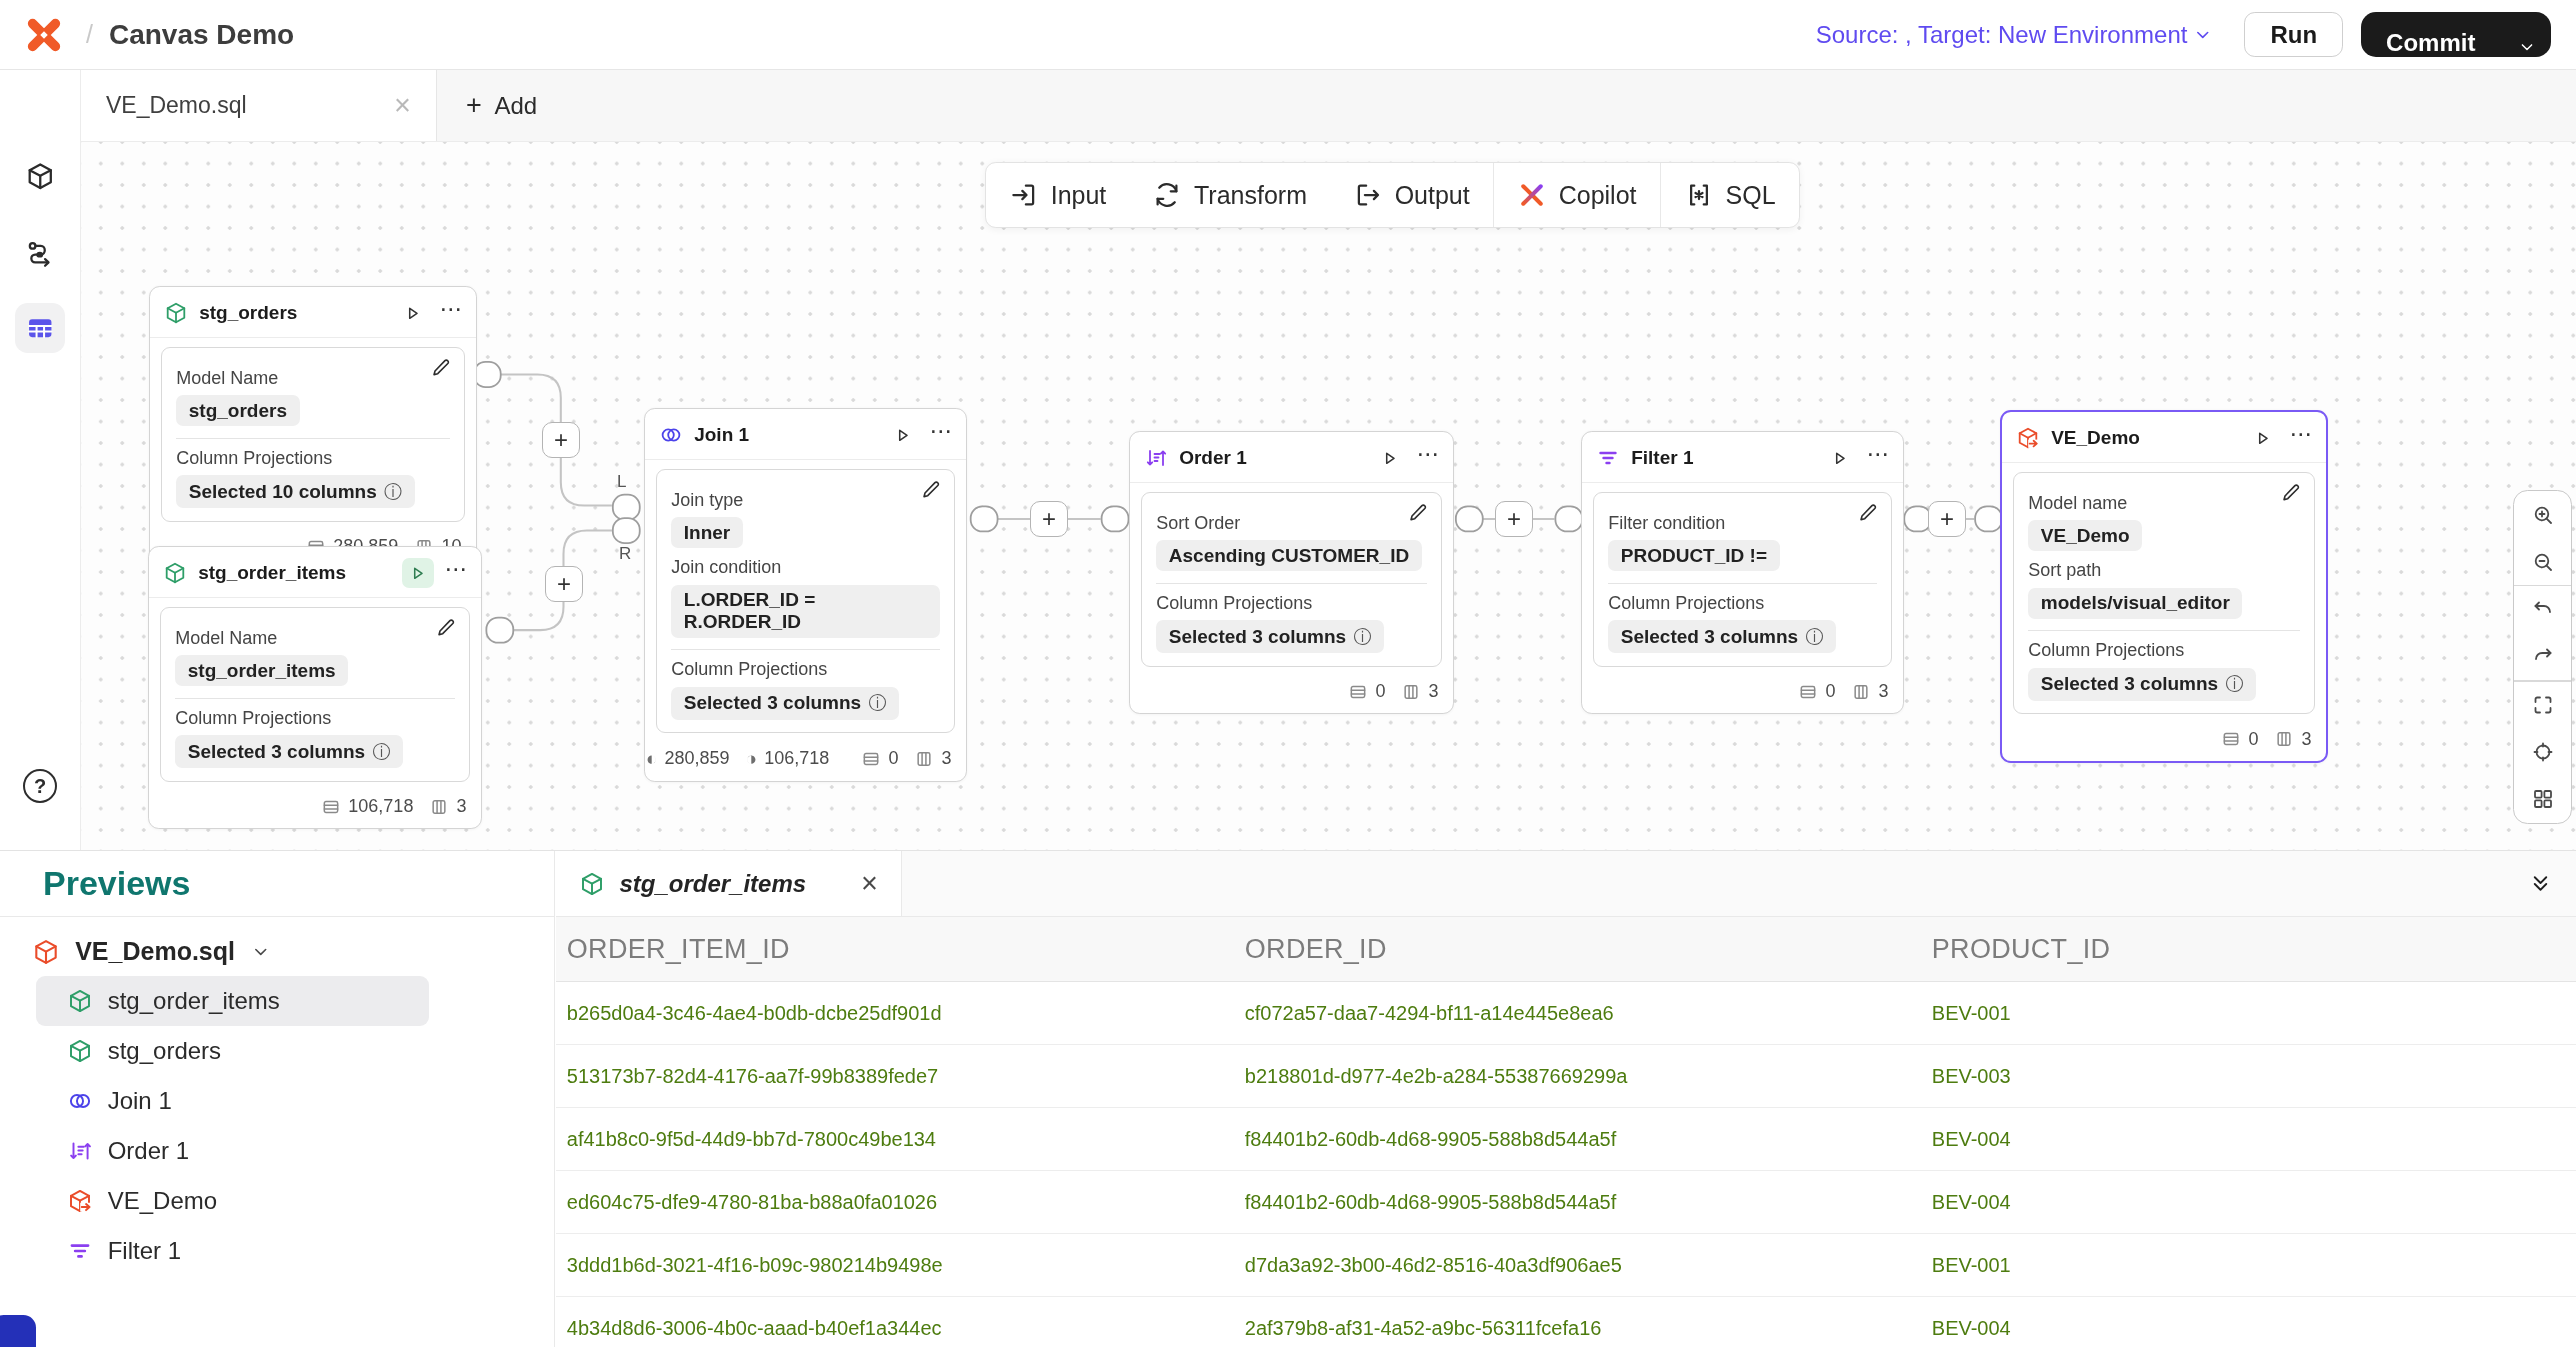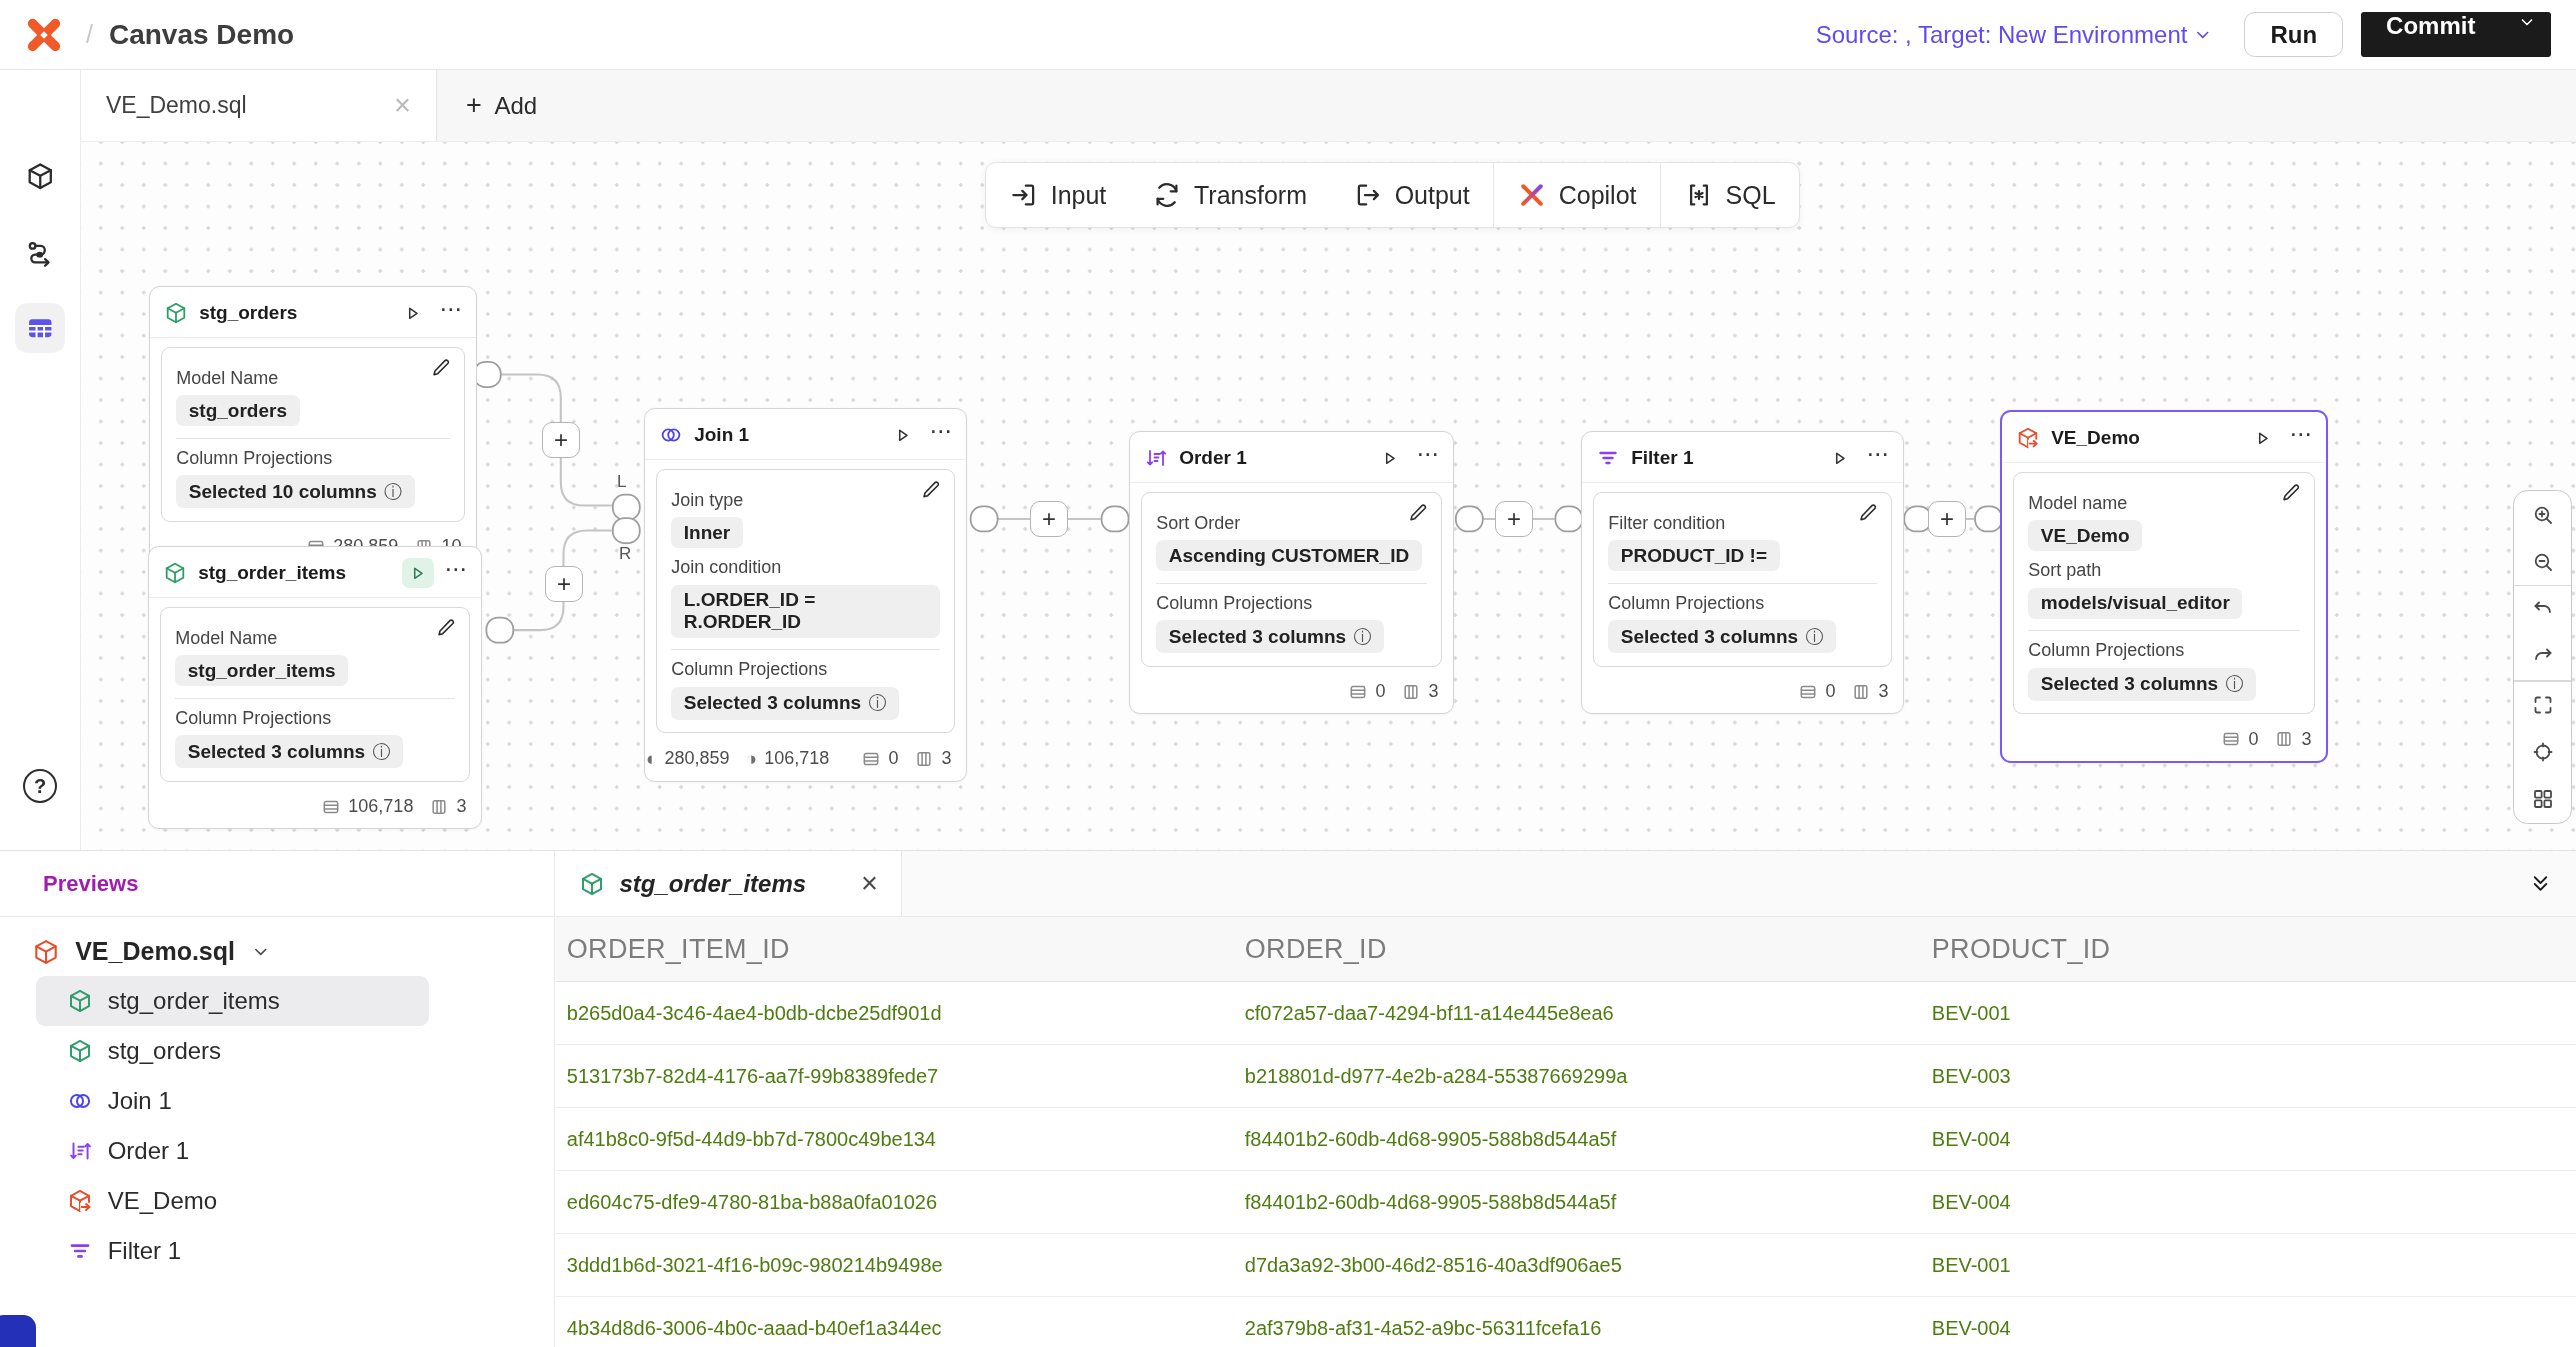--- a/index.html
+++ b/index.html
@@ -26,21 +26,21 @@
   #app-header{position:absolute;left:0;top:0;width:2576px;height:70px;background:#fff;
     border-bottom:0.9px solid var(--border);display:flex;align-items:center;padding:0 25px;z-index:40}
   #logo{width:38px;height:38px;flex:0 0 auto}
   .crumb-slash{font-size:25px;color:#c9c9c9;margin:0 16px 0 23px}
   #page-title{font-size:28px;font-weight:700;color:#3d3d3d}
   .header-spacer{flex:1}
   #env-selector{display:flex;align-items:center;gap:5px;color:var(--accent);font-size:24px;font-weight:500;cursor:pointer}
   #env-selector svg{width:21.5px;height:21.5px}
   #run-button{margin-left:30.5px;height:45px;padding:0 25px;border:1.8px solid #cfcfcf;border-radius:10.8px;
     background:#fff;font-size:24px;font-weight:600;color:#1b1b1b;display:flex;align-items:center}
-  #commit-split{margin-left:18px;height:45px;background:#1b1b1b;border-radius:3px;display:flex;align-items:flex-start;overflow:hidden}
+  #commit-split{margin-left:18px;height:45px;background:#1b1b1b;border-radius:15px;display:flex;align-items:flex-end;overflow:hidden}
   #commit-button{color:#fff;font-size:24px;font-weight:600;display:flex;align-items:center;padding:0 25px}
   #commit-divider{width:1.8px;background:rgba(255,255,255,.28)}
   #commit-caret{display:flex;align-items:center;padding:0 14.4px;color:#fff}
   #commit-caret svg{width:20px;height:20px}
 
   
   #rail{position:absolute;left:0;top:70px;width:81px;height:780px;background:#fff;border-right:0.9px solid #ececec;z-index:30}
   .rail-btn{position:absolute;left:50%;transform:translateX(-50%);width:50px;height:50px;border-radius:12.6px;
     display:flex;align-items:center;justify-content:center;color:#2b2b2b;cursor:pointer}
   .rail-btn svg{width:30.5px;height:30.5px}
@@ -108,21 +108,21 @@
   
   #canvas-tools{position:absolute;left:2432px;top:348px;width:59px;background:#fff;border:1.3px solid #c9c9c9;
     border-radius:14.4px;display:flex;flex-direction:column;align-items:stretch;z-index:20}
   .ct-btn{height:47px;display:flex;align-items:center;justify-content:center;color:#4a4a4a;cursor:pointer}
   .ct-btn svg{width:24px;height:24px}
   .ct-sep{height:1.3px;background:#d9d9d9}
 
   
   #previews-panel{position:absolute;left:0;top:850px;width:2576px;height:497px;background:#fff;border-top:0.9px solid #e3e3e3;z-index:35}
   #previews-left{position:absolute;left:0;top:0;width:555px;height:497px;border-right:0.9px solid #e9e9e9;background:#fff}
-  #previews-header{height:66px;display:flex;align-items:center;padding:0 43px;font-size:22px;font-weight:700;color:#a21caf;
+  #previews-header{height:66px;display:flex;align-items:center;padding:0 43px;font-size:34px;font-weight:700;color:#0f766e;
     border-bottom:0.9px solid #e9e9e9}
   #tree{padding-top:10.8px}
   .tree-file-row{display:flex;align-items:center;gap:15.2px;height:48px;padding-left:32px;font-size:25px;font-weight:600;color:#262626;cursor:pointer}
   .tree-file-row svg.n-icon{width:28px;height:28px}
   .tree-file-row .chev{width:21.5px;height:21.5px;color:#4a4a4a}
   .tree-row{display:flex;align-items:center;gap:15.2px;height:50px;margin:0 0 0 36px;width:393px;
     padding-left:30.5px;font-size:24px;color:#2b2b2b;border-radius:9px;cursor:pointer}
   .tree-row svg.n-icon{width:26px;height:26px}
   .tree-row.selected{background:#ececee}
 

